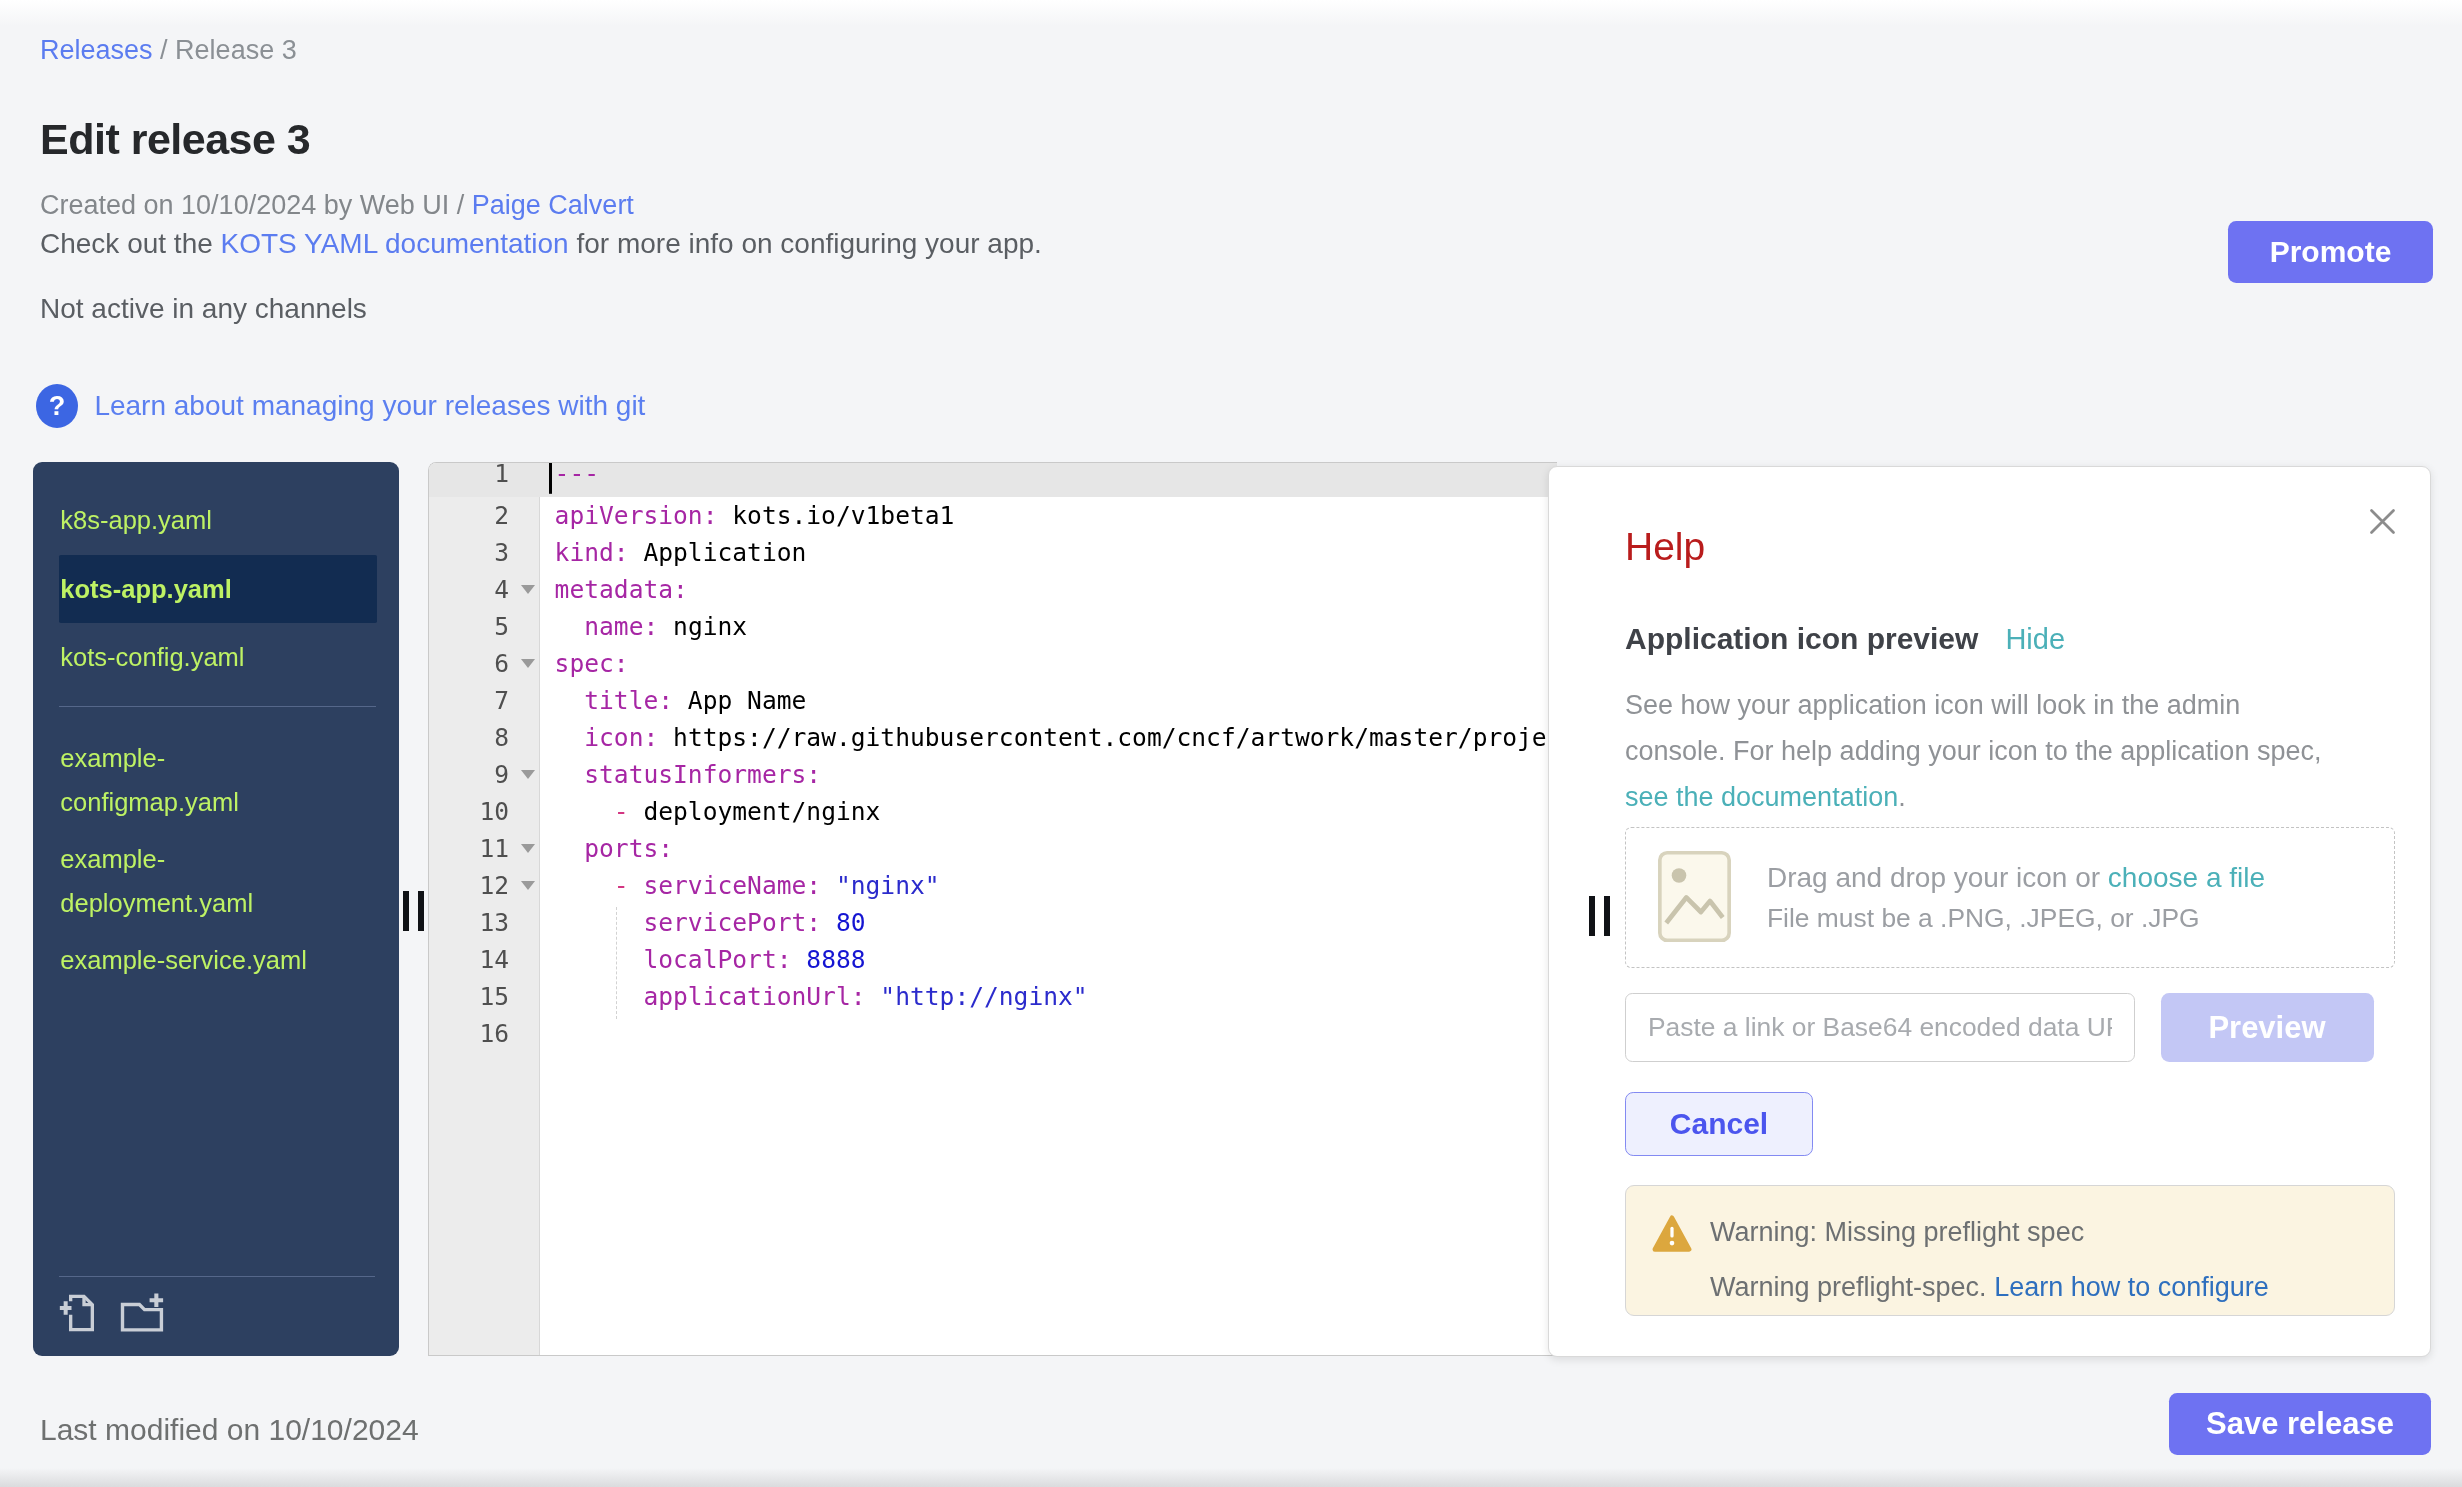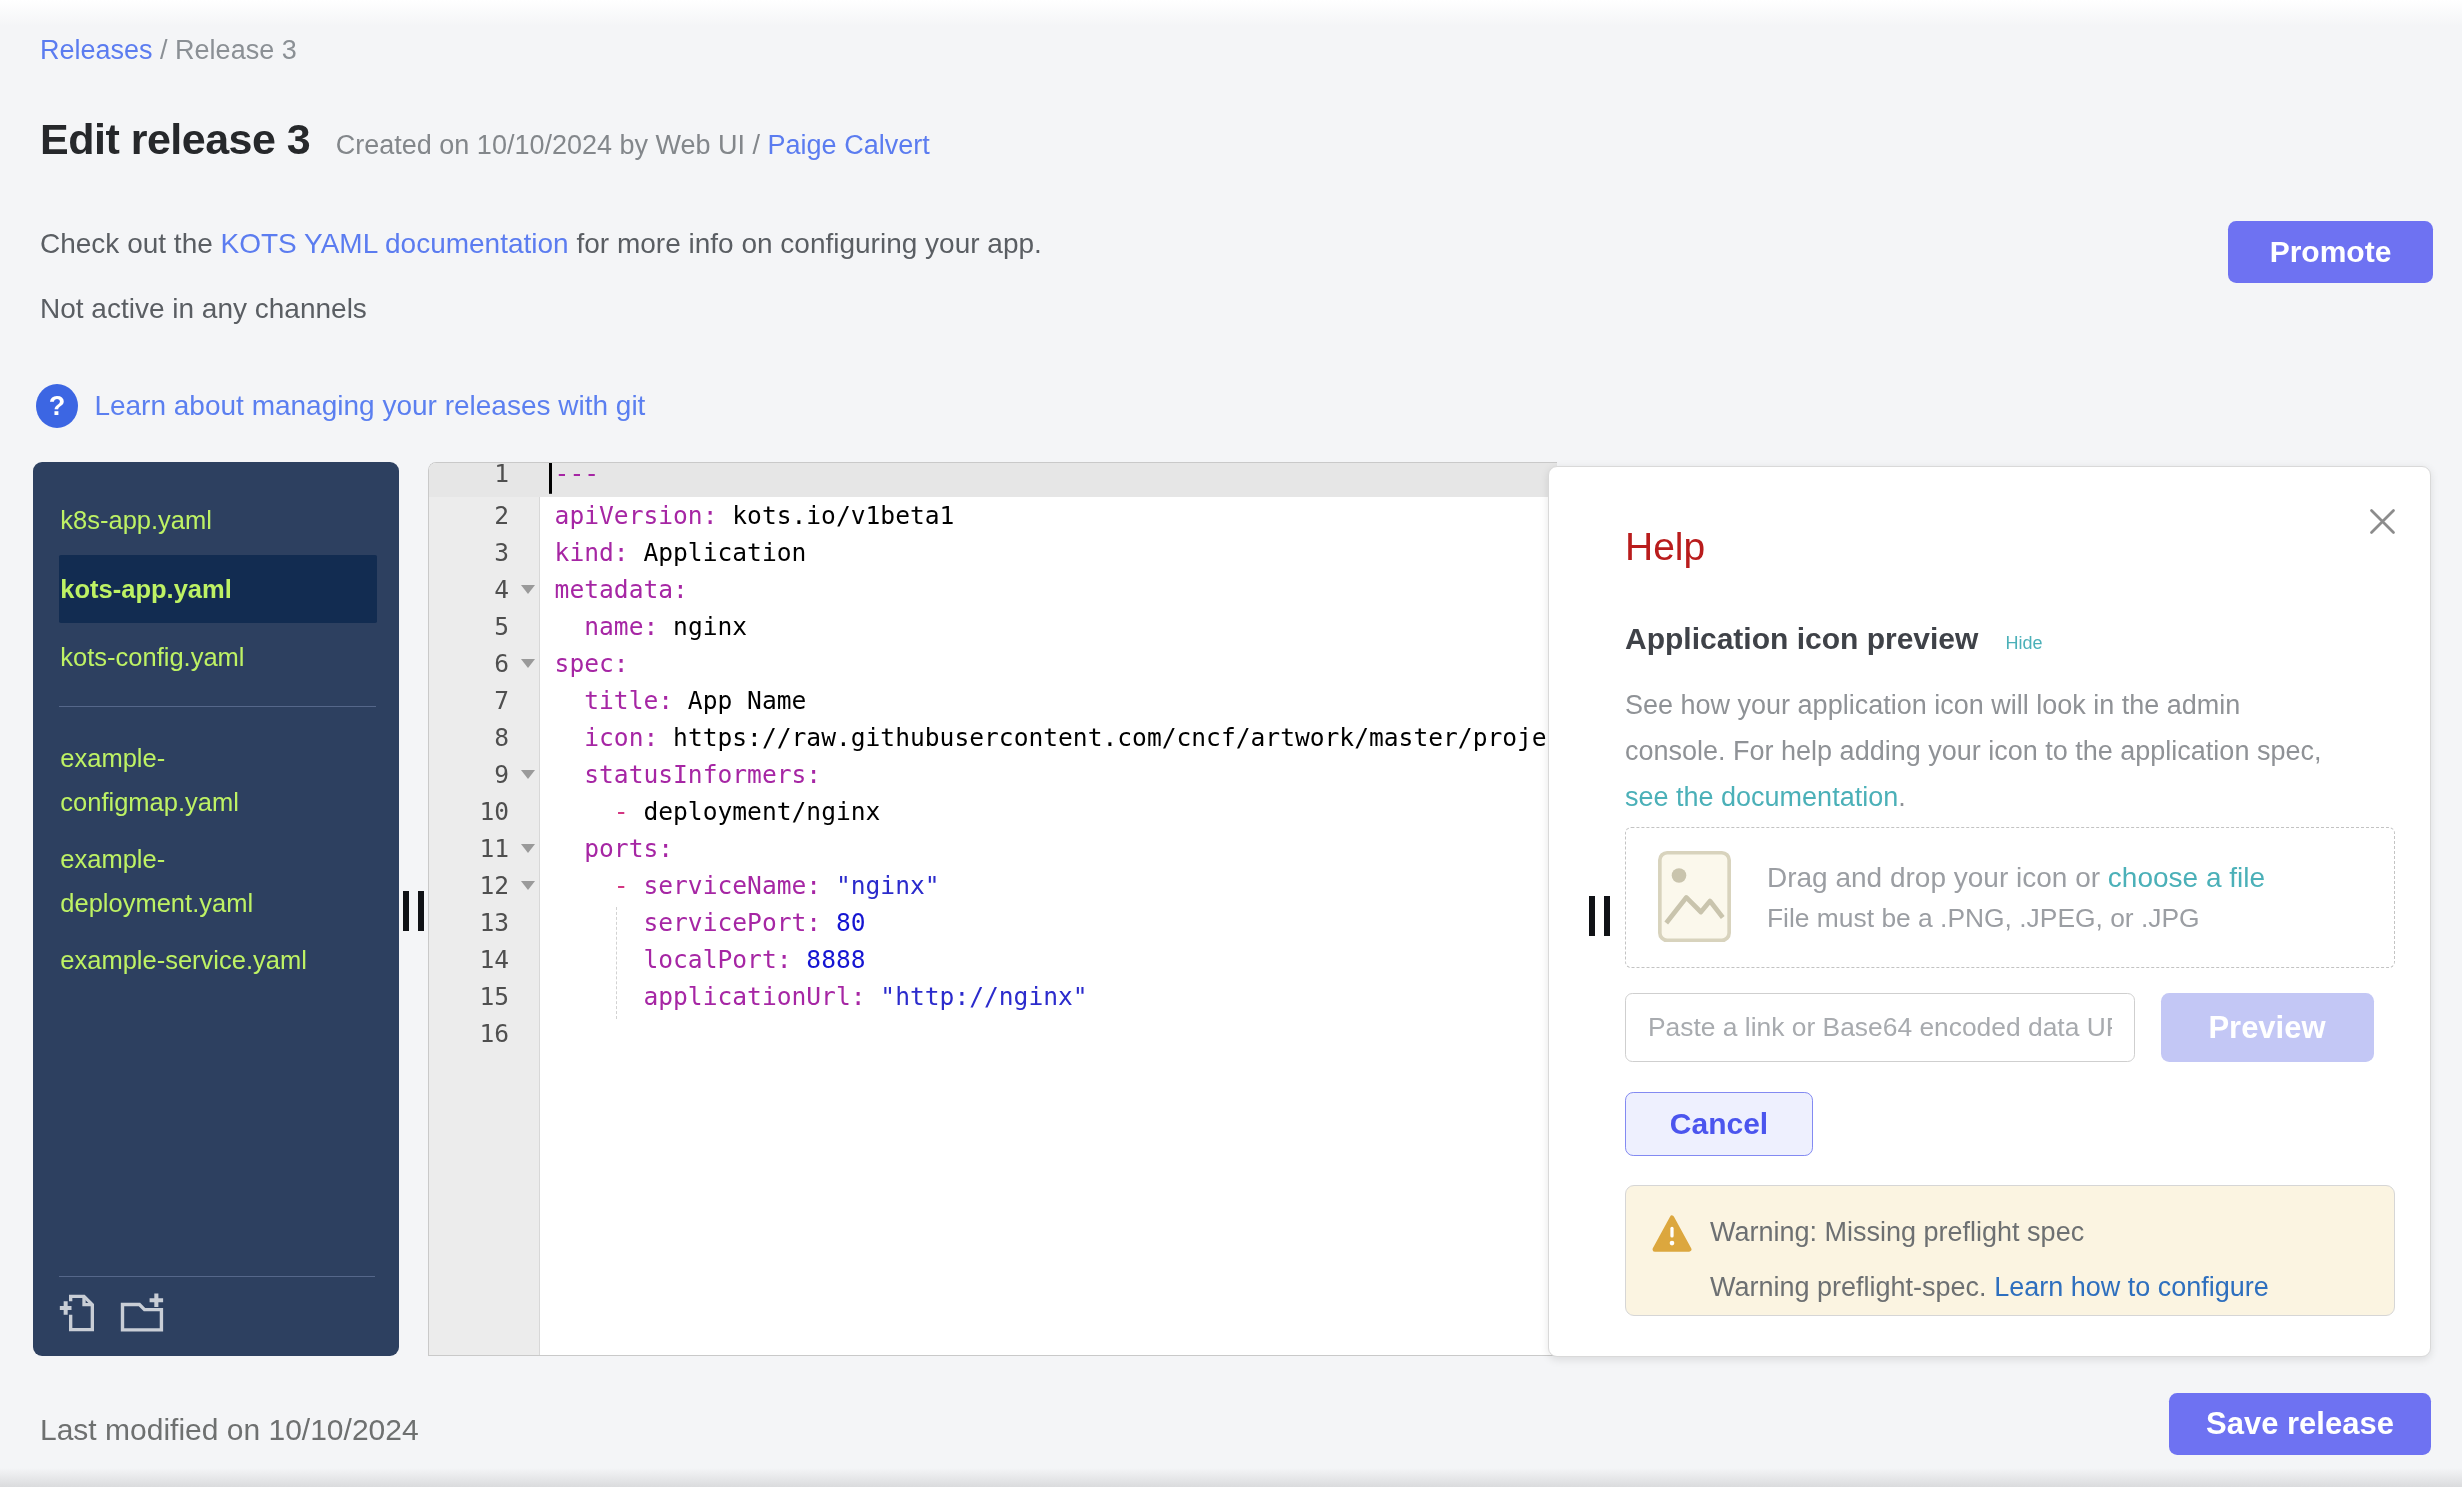--- a/index.html
+++ b/index.html
@@ -15,21 +15,21 @@
   #stage{position:relative;width:2462px;height:1488px;background:var(--c-bg);overflow:hidden;}
   #stage::before{content:"";position:absolute;left:0;top:0;right:0;height:25.5px;
     background:linear-gradient(#ffffff,#f4f5f7);pointer-events:none;}
   .bottom-fade{position:absolute;left:0;right:0;bottom:0;height:20px;
     background:linear-gradient(#f4f5f7,#d9dadc);}
   a{text-decoration:none;cursor:pointer;}
   
   .breadcrumb{position:absolute;left:40px;top:35px;font-size:27px;}
   .breadcrumb .crumb-link{color:var(--c-link-blue);}
   .breadcrumb .crumb-sep,.breadcrumb .crumb-cur{color:#8b9095;}
-  .title-row{position:absolute;left:40px;top:115px;display:flex;align-items:baseline;gap:25.5px;white-space:nowrap;}
+  .title-row{position:absolute;left:40px;top:115px;display:flex;align-items:baseline;gap:25.5px;white-space:nowrap;flex-direction:column;}
   .page-title{font-size:43px;font-weight:800;color:var(--c-text-dark);letter-spacing:-0.5px;}
   .created{font-size:27px;color:#83878b;}
   .created a{color:var(--c-link-blue);}
   .docs-line{position:absolute;left:40px;top:228px;font-size:28px;color:var(--c-text-gray);}
   .docs-line a{color:var(--c-link-blue);}
   .channel-status{position:absolute;left:40px;top:293px;font-size:28px;color:var(--c-text-gray);}
   .git-row{position:absolute;left:36px;top:384px;display:flex;align-items:center;gap:16.4px;}
   .q-icon{width:42px;height:44px;border-radius:50%;background:var(--c-icon-blue);color:#fff;
     font-size:27px;font-weight:bold;display:flex;align-items:center;justify-content:center;}
   .git-link{font-size:28px;color:#5b7ff0;}
@@ -72,21 +72,21 @@
   .tok-dash{color:var(--c-code-dash);}
   .cursor{position:absolute;left:9px;top:2.7px;width:2.7px;height:36px;background:#000;}
   .indent-guide{position:absolute;left:187px;top:444px;height:112px;border-left:1.8px dashed #d2d2d2;}
   
   .help-panel{position:absolute;left:1548px;top:466px;width:883px;height:891px;background:#fff;
     border:0.9px solid #d9d9d9;border-radius:9px;box-shadow:0 2.7px 9px rgba(0,0,0,.10);z-index:5;}
   .help-close{position:absolute;right:31px;top:38px;cursor:pointer;}
   .help-title{position:absolute;left:76px;top:58px;font-size:39px;color:#b91c1c;font-weight:500;}
   .section-row{position:absolute;left:76px;top:155px;display:flex;align-items:baseline;gap:27px;}
   .section-title{font-size:30px;font-weight:bold;color:#3f4248;}
-  .hide-link{font-size:18px;color:var(--c-teal);}
+  .hide-link{font-size:29px;color:var(--c-teal);}
   .help-desc{position:absolute;left:76px;top:215px;font-size:27px;color:var(--c-muted);line-height:46px;}
   .help-desc a{color:var(--c-teal);}
   .dropzone{position:absolute;left:76px;top:360px;width:770px;height:141px;border:1.8px dashed #c3c3c3;
     border-radius:6.4px;display:flex;align-items:center;gap:35px;padding-left:31px;cursor:pointer;}
   .dz-text1{font-size:28px;color:#9b9ea3;}
   .dz-text1 a{color:var(--c-teal);}
   .dz-text2{font-size:26.4px;color:#9b9ea3;margin-top:9px;}
   .url-row{position:absolute;left:76px;top:526px;display:flex;gap:25.5px;}
   .url-input{width:510px;height:69px;border:1.8px solid #cfcfcf;border-radius:7.3px;font-size:26.4px;
     padding:0 22px;color:#55595e;font-family:"Liberation Sans",sans-serif;outline:none;}

